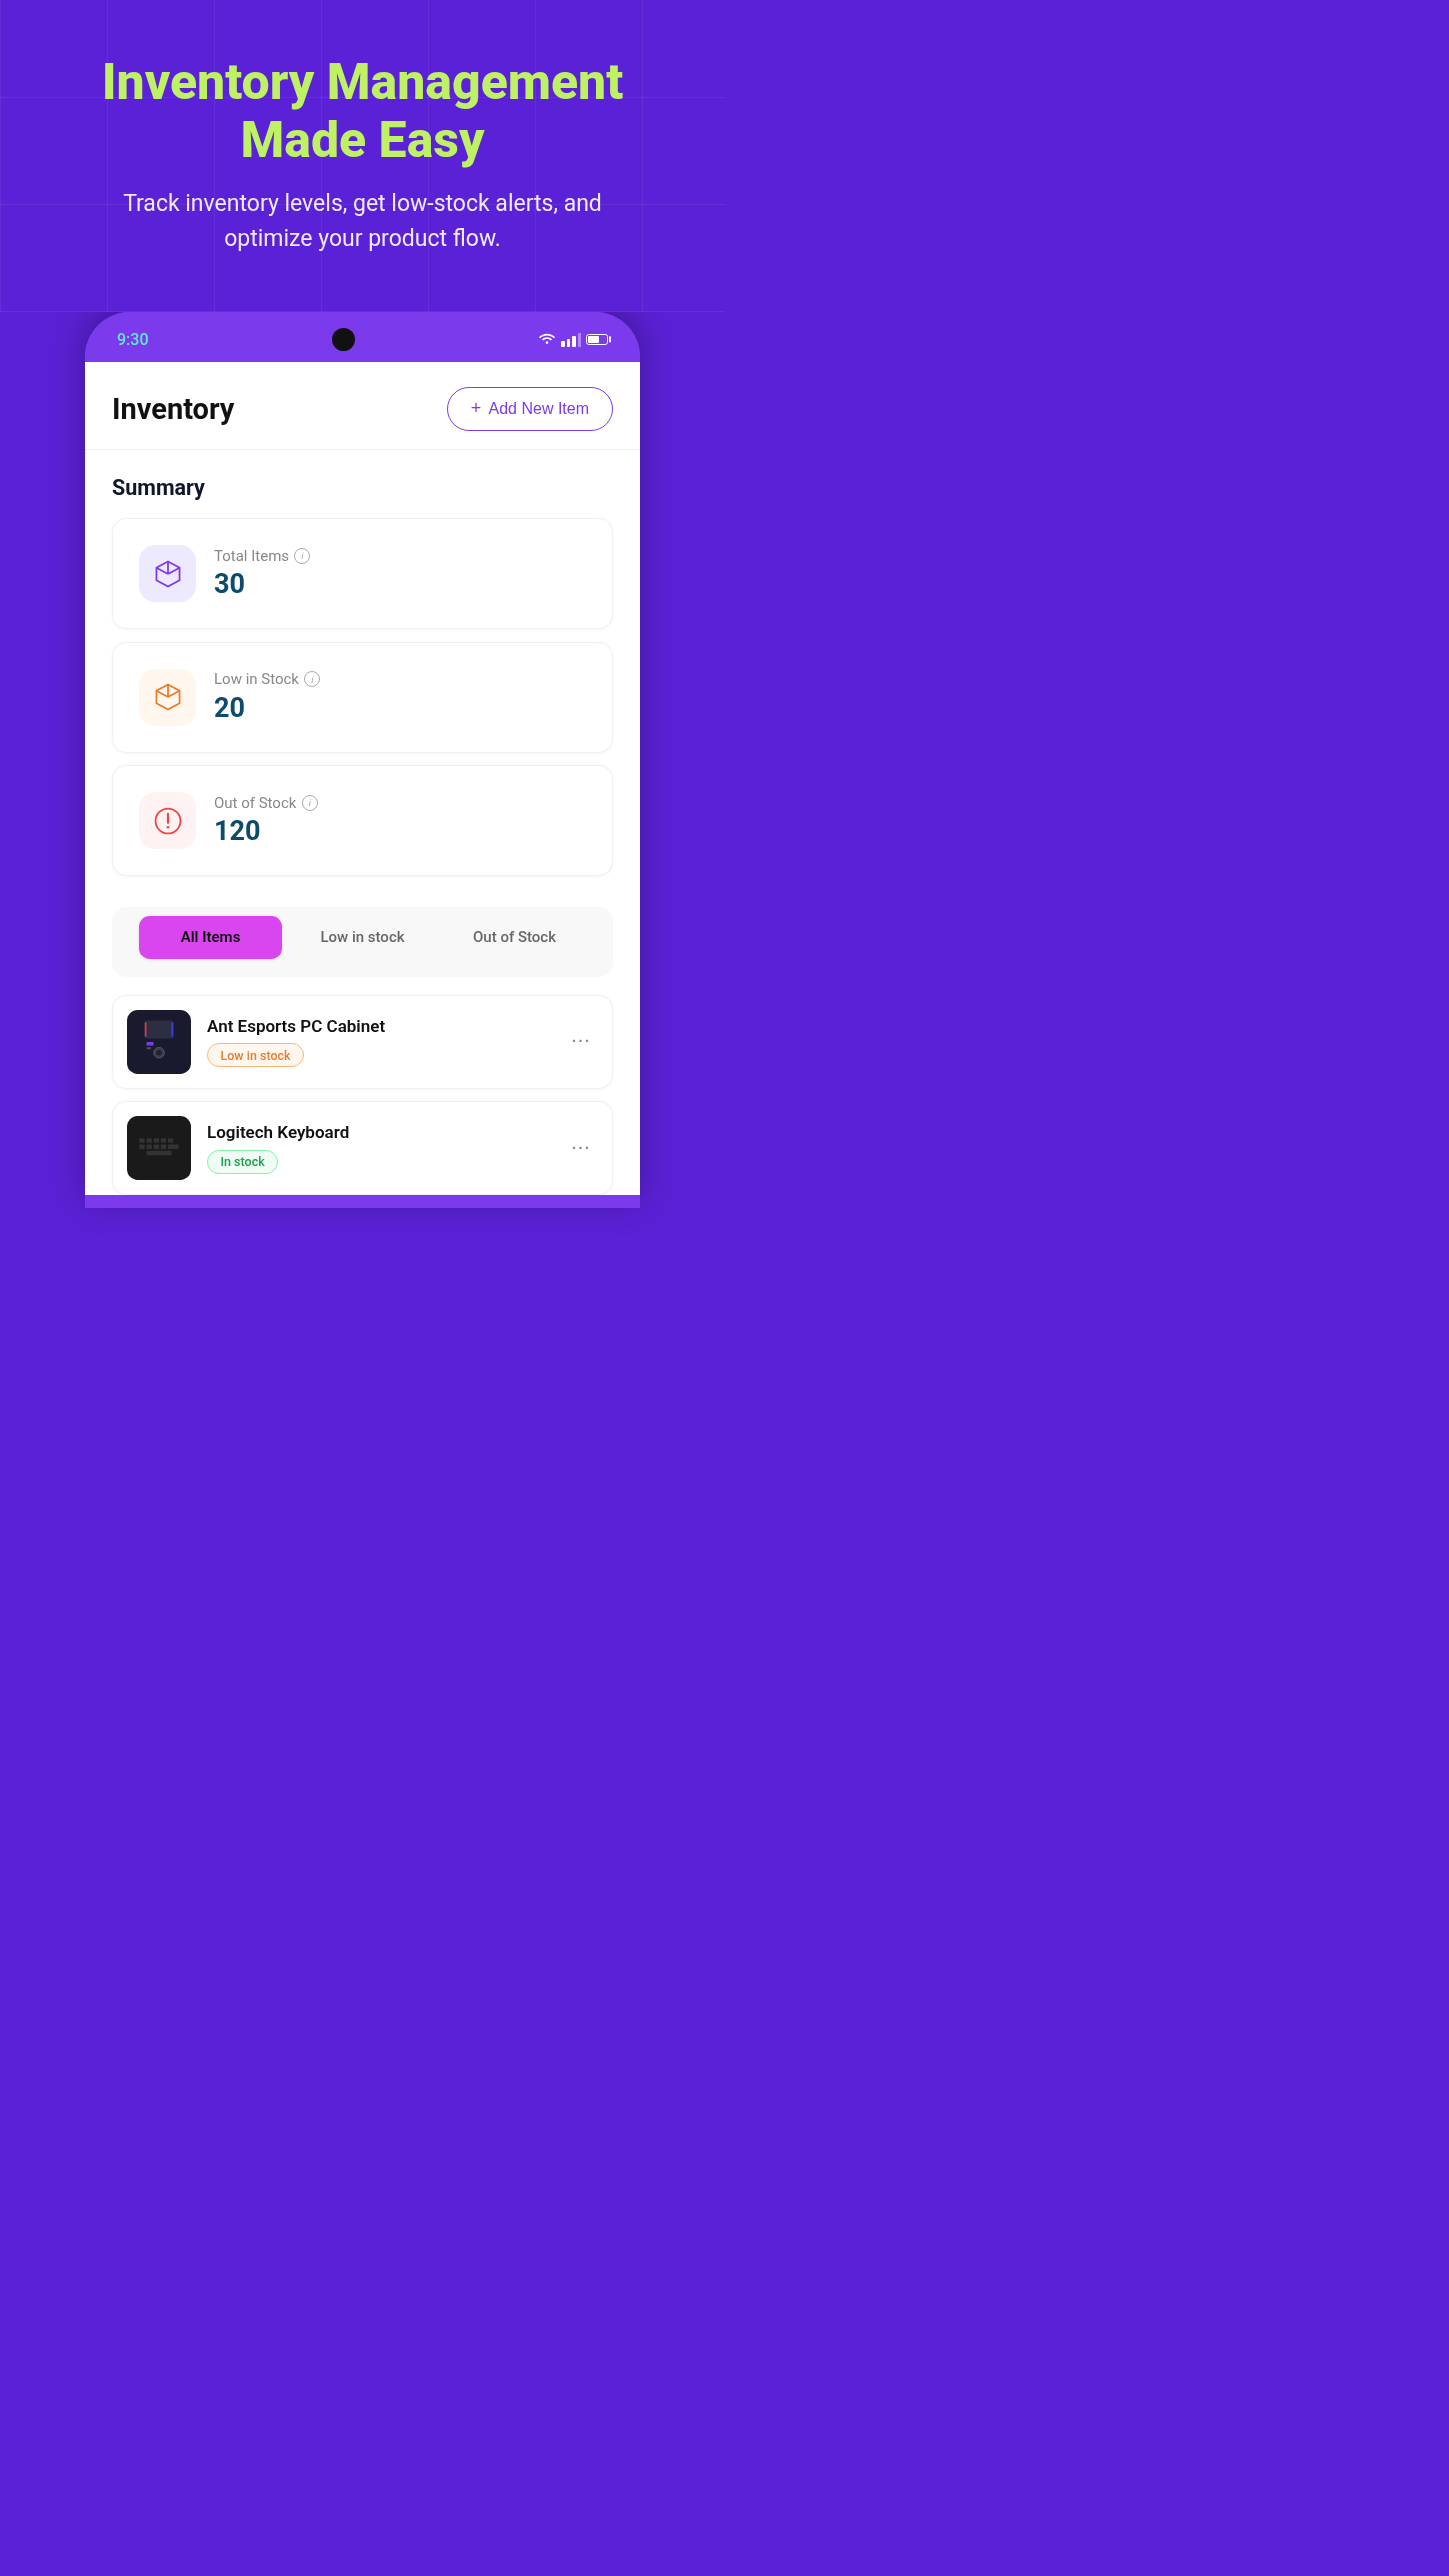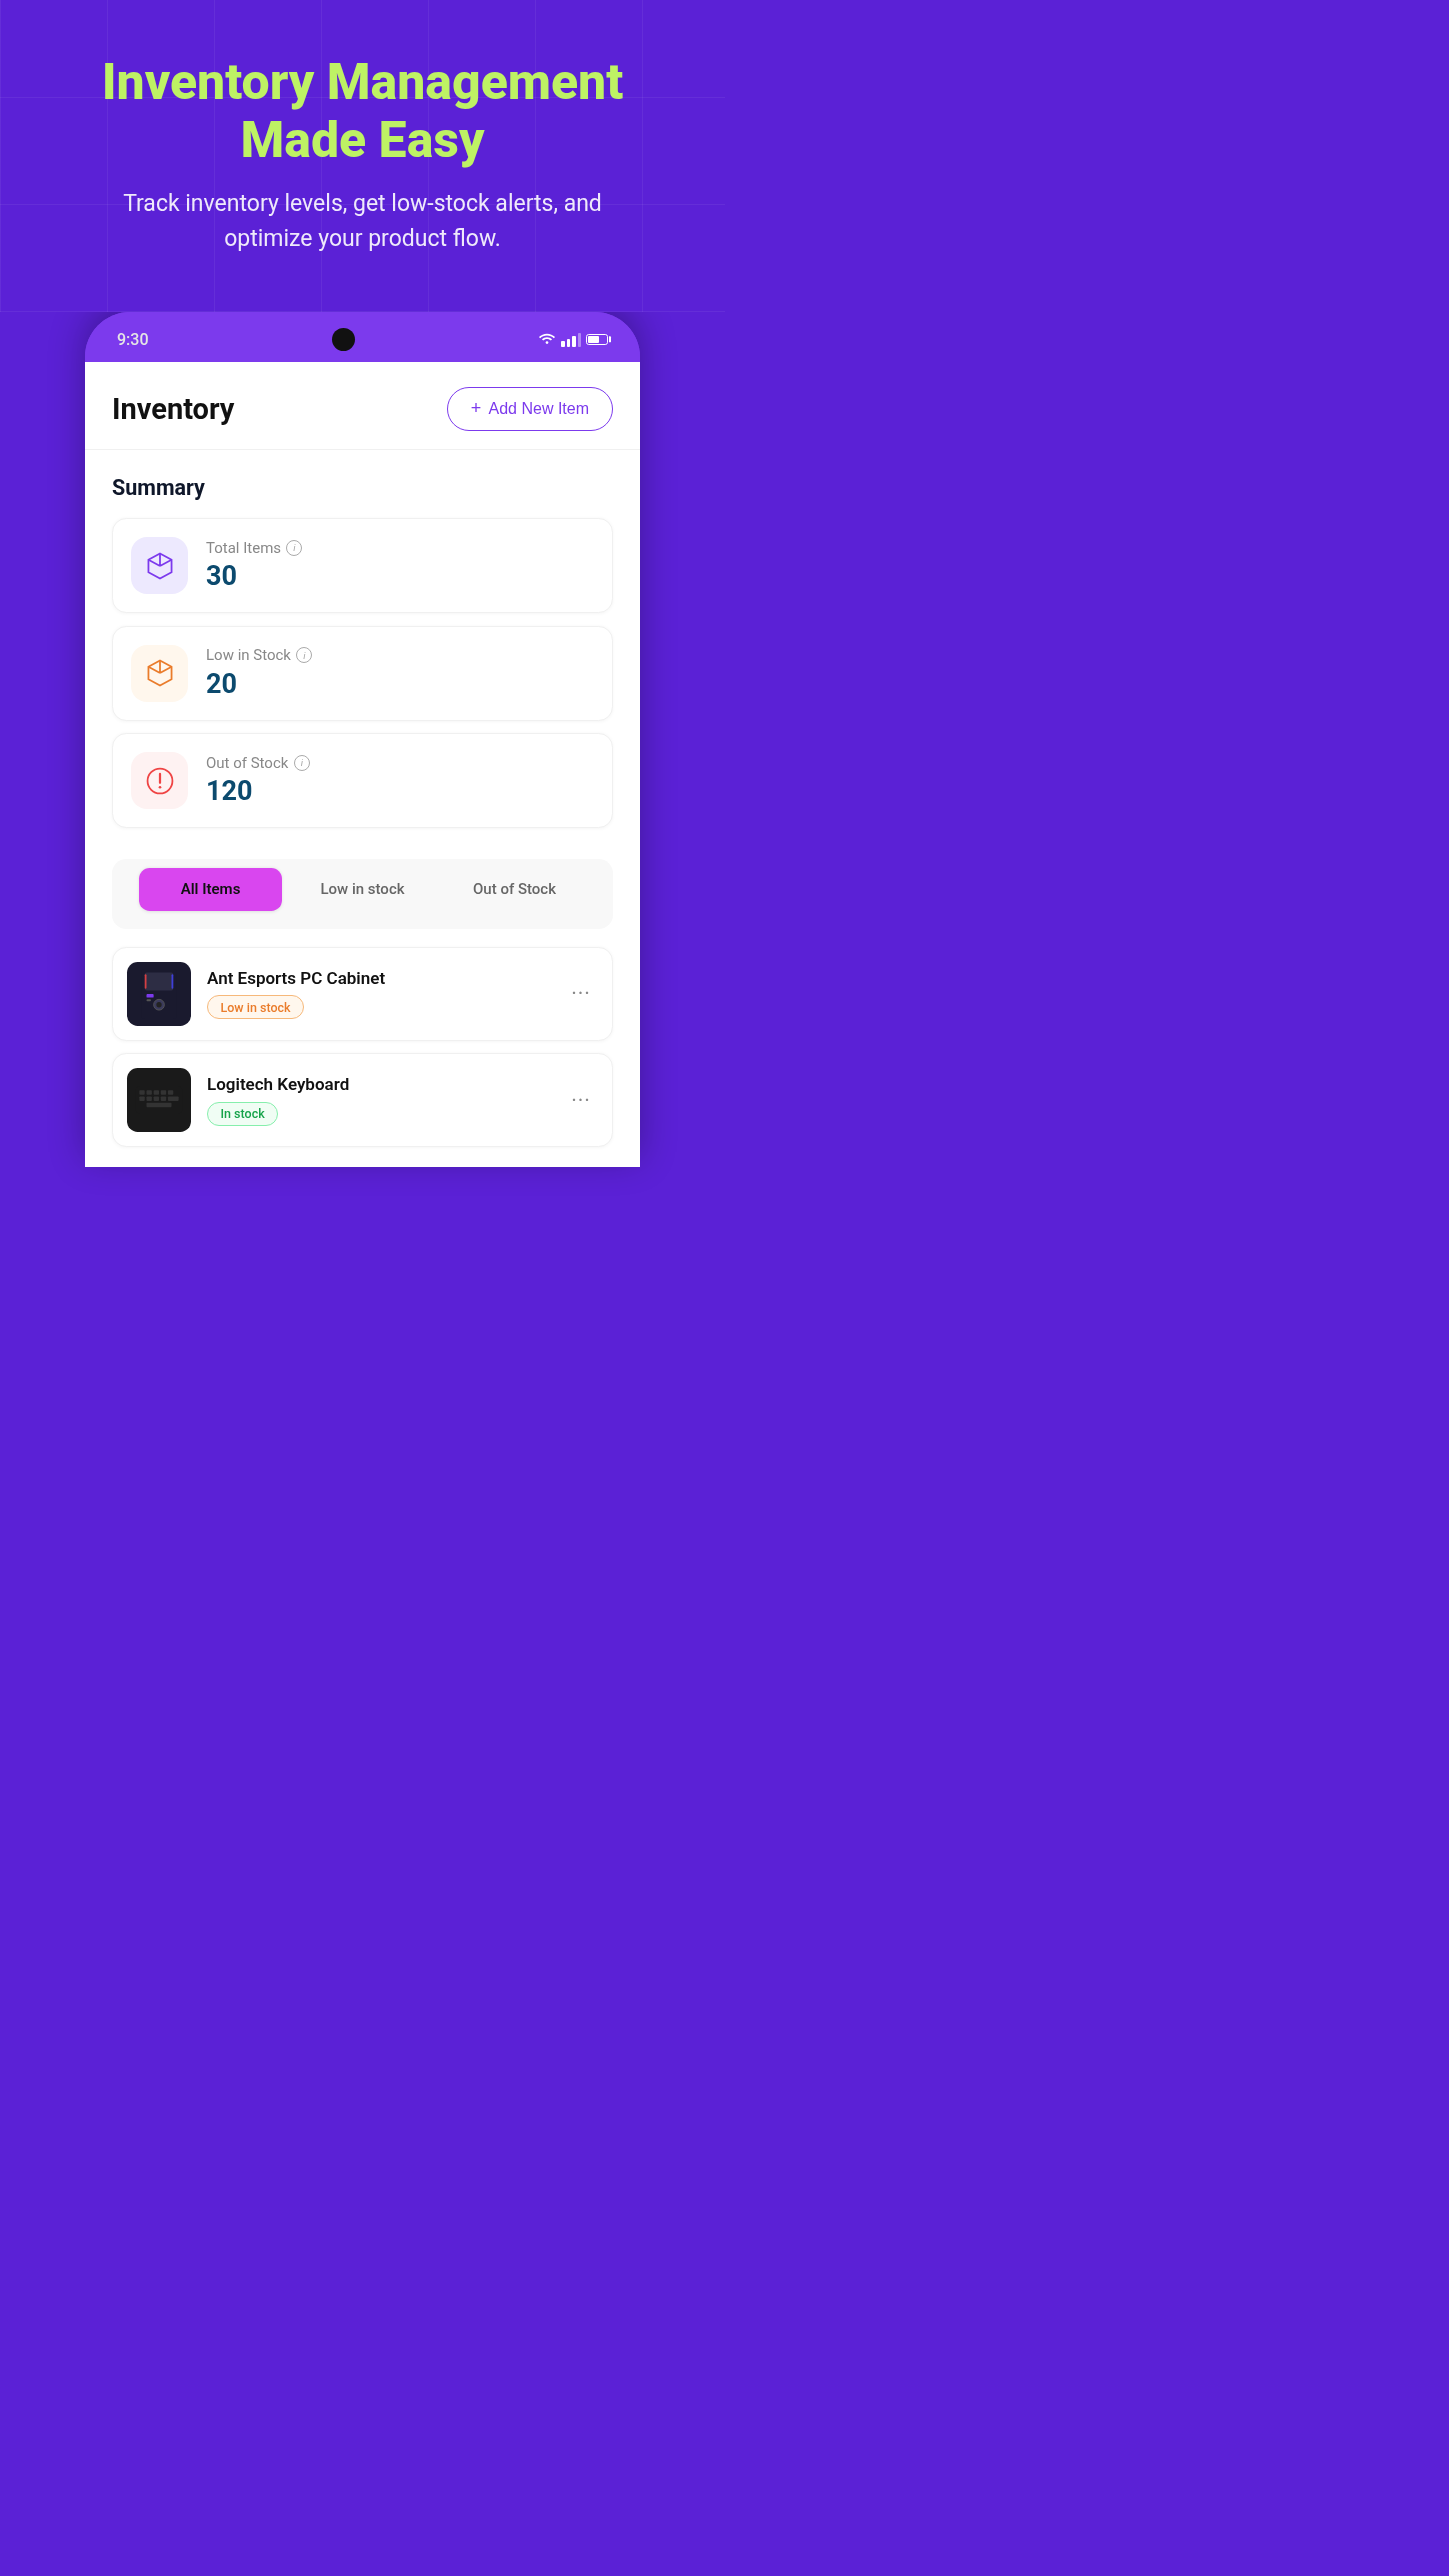--- a/index.html
+++ b/index.html
@@ -81,21 +81,21 @@
     
     .status-bar {
       background: #7c3aed;
       display: flex;
       align-items: center;
       justify-content: space-between;
       padding: 16px 32px 10.7px;
     }
 
     .status-time {
-      color: #e5e5e5;
+      color: #5eead4;
       font-size: 16px;
       font-weight: 500;
     }
 
     .status-camera {
       width: 23px;
       height: 23px;
       background: #111;
       border-radius: 50%;
     }
@@ -201,21 +201,21 @@
       color: #0f172a;
       margin-bottom: 18px;
     }
 
     .summary-card {
       display: flex;
       align-items: center;
       gap: 18px;
       border: 0.9px solid #f0f0f0;
       border-radius: 14.3px;
-      padding: 18px;
+      padding: 26px;
       margin-bottom: 12.5px;
       background: white;
       box-shadow: 0 0.9px 3.6px rgba(0,0,0,0.04);
     }
 
     .summary-icon-wrap {
       width: 57px;
       height: 57px;
       border-radius: 16px;
       display: flex;

